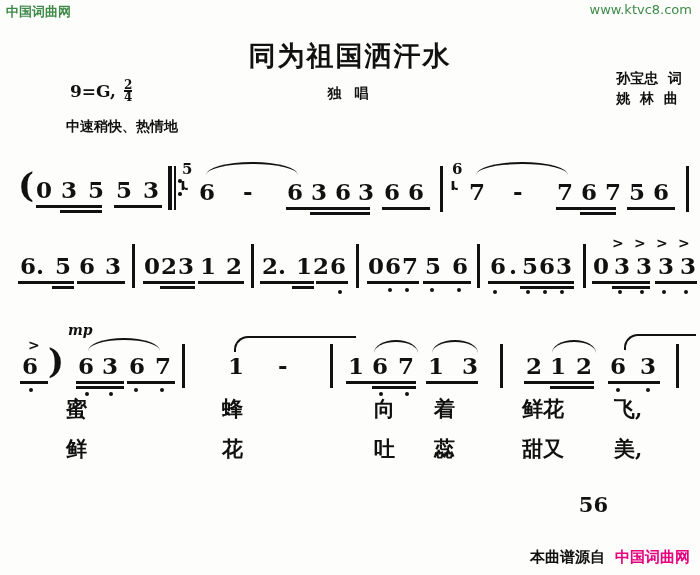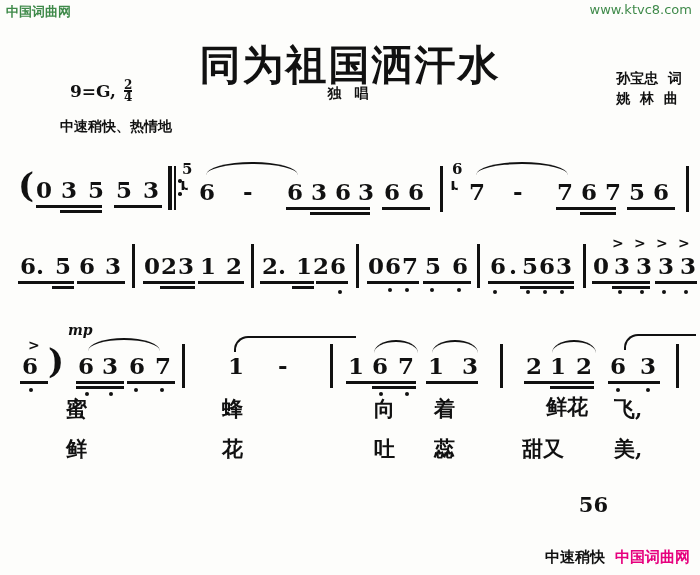--- a/index.html
+++ b/index.html
@@ -17,21 +17,21 @@
     letter-spacing:0px;
   }
   .wm-right{
     position:absolute;right:8px;top:2px;
     font-size:13px;color:#3f8a4a;
     letter-spacing:0px;
   }
   .title{
     position:absolute;left:0;right:0;top:38px;
     text-align:center;
-    font-size:41px;font-weight:bold;
+    font-size:27px;font-weight:bold;
     letter-spacing:2px;
     font-family:"DejaVu Serif","Liberation Serif",serif;
   }
   .subtitle{
     position:absolute;left:0;right:0;top:85px;
     text-align:center;
     font-size:14px;font-weight:bold;letter-spacing:4px;
   }
   .credits{
     position:absolute;right:18px;top:68px;
@@ -43,21 +43,21 @@
     position:absolute;left:70px;top:80px;
     font-size:17px;font-weight:bold;
     font-family:"DejaVu Serif","Liberation Serif",serif;
     display:flex;align-items:center;gap:5px;
   }
   .meter{display:inline-flex;flex-direction:column;align-items:center;
     font-size:12px;font-weight:bold;line-height:10px;margin-left:3px;}
   .meter .num{}
   .meter .den{border-top:2px solid #111;padding-top:0px;}
   .tempo{
-    position:absolute;left:60px;top:118px;
+    position:absolute;left:66px;top:118px;
     font-size:14px;font-weight:bold;letter-spacing:0px;font-family:Liberation Serif, serif;
   }
 
   
   .system{position:absolute;left:0;width:700px;}
   .staff{position:relative;height:62px;}
   .n{
     position:absolute;
     font-size:23px;font-weight:bold;
     font-family:"DejaVu Serif","Liberation Serif",serif;
@@ -340,31 +340,31 @@
 
     <div class="bar" style="left:676px;top:26px;height:44px;"></div>
   </div>
 </div>
 
 <div class="lyricrow" style="top:398px;">
   <span class="ly" style="left:66px;">蜜</span>
   <span class="ly" style="left:222px;">蜂</span>
   <span class="ly" style="left:374px;">向</span>
   <span class="ly" style="left:434px;">着</span>
-  <span class="ly" style="left:546px;font-family:Liberation Mono, monospace;">鲜花</span>
+  <span class="ly" style="left:522px;">鲜花</span>
   <span class="ly" style="left:614px;">飞,</span>
 </div>
 
 <div class="lyricrow" style="top:438px;">
   <span class="ly" style="left:66px;">鲜</span>
   <span class="ly" style="left:222px;">花</span>
   <span class="ly" style="left:374px;">吐</span>
   <span class="ly" style="left:434px;">蕊</span>
   <span class="ly" style="left:522px;">甜又</span>
   <span class="ly" style="left:614px;">美,</span>
 </div>
 
 <div class="pageno" style="left:auto;right:92px;width:auto;">56</div>
 
 <div class="footer">
-  <span>中速稍快</span>
+  <span>本曲谱源自</span>
   <span class="pink">中国词曲网</span>
 </div>
 
 </body></html>

